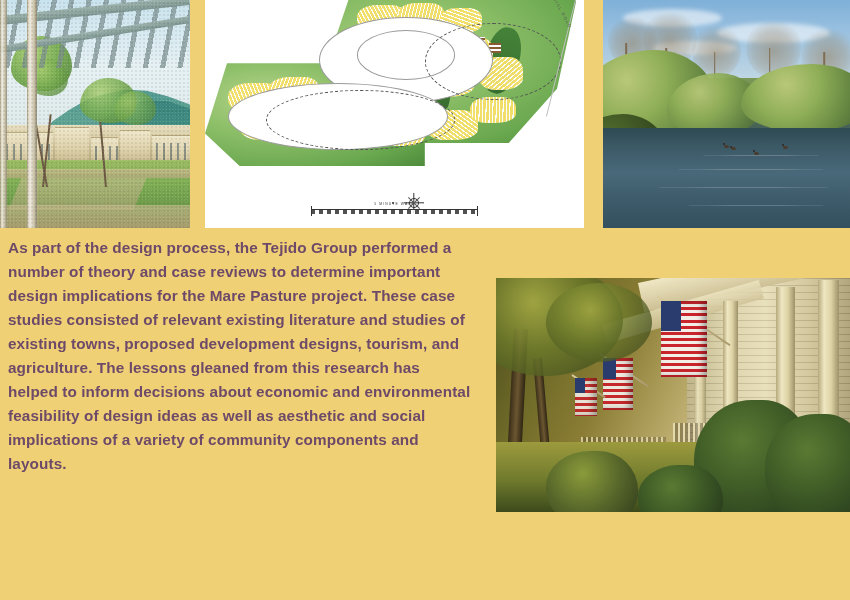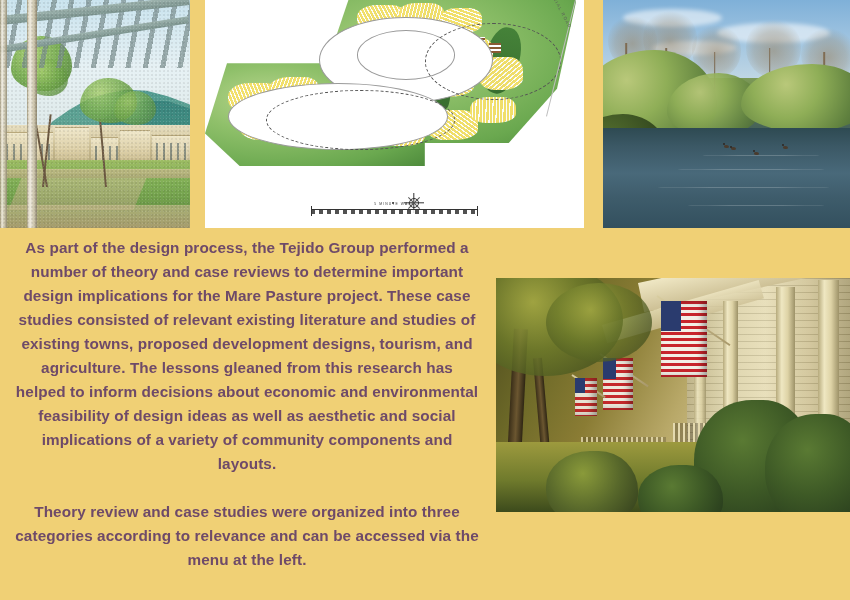--- a/index.html
+++ b/index.html
@@ -354,23 +354,22 @@
     position:absolute; left:0; top:0;
     background: #2a3b6e;
     background-image:
       radial-gradient(rgba(255,255,255,.95) .6px, transparent .7px);
     background-size: 4px 3.6px;
   }
 
   
   #text-col {
     position: absolute;
-    left: 12px; top: 236px;
+    left: 6px; top: 236px;
     width: 478px;
-    text-align: center;
   }
   .para {
     margin: 0 0 0 0;
     padding: 0 10px 0 2px;
     color: #6e4a69;
     font-family: "Liberation Sans", sans-serif;
     font-weight: bold;
     font-size: 15.3px;
     line-height: 24px;
     letter-spacing: .1px;
@@ -569,16 +568,15 @@
 
     <div class="grass"></div>
     <div class="shrub" style="left:56%; top:52%; width:34%; height:54%;"></div>
     <div class="shrub" style="left:76%; top:58%; width:30%; height:48%;"></div>
     <div class="shrub" style="left:14%; top:74%; width:26%; height:32%; background:radial-gradient(circle at 40% 30%,#8a9a3a 0%,#56662a 50%,#2b361a 100%);"></div>
     <div class="shrub" style="left:40%; top:80%; width:24%; height:28%;"></div>
   </div>
 
   <div id="text-col">
     <p class="para" id="para-1">As part of the design process, the Tejido Group performed a number of theory and case reviews to determine important design implications for the Mare Pasture project.  These case studies consisted of relevant existing literature and studies of existing towns, proposed development designs, tourism, and agriculture.  The lessons gleaned from this research has helped to inform decisions about economic and environmental feasibility of design ideas as well as aesthetic and social implications of a variety of community components and layouts.</p>
-    <p class="para" id="para-2">Theory review and case studies were organized into three categories according to relevance and can be accessed via the menu at the left.</p>
   </div>
 
 </div>
 
 </body></html>

